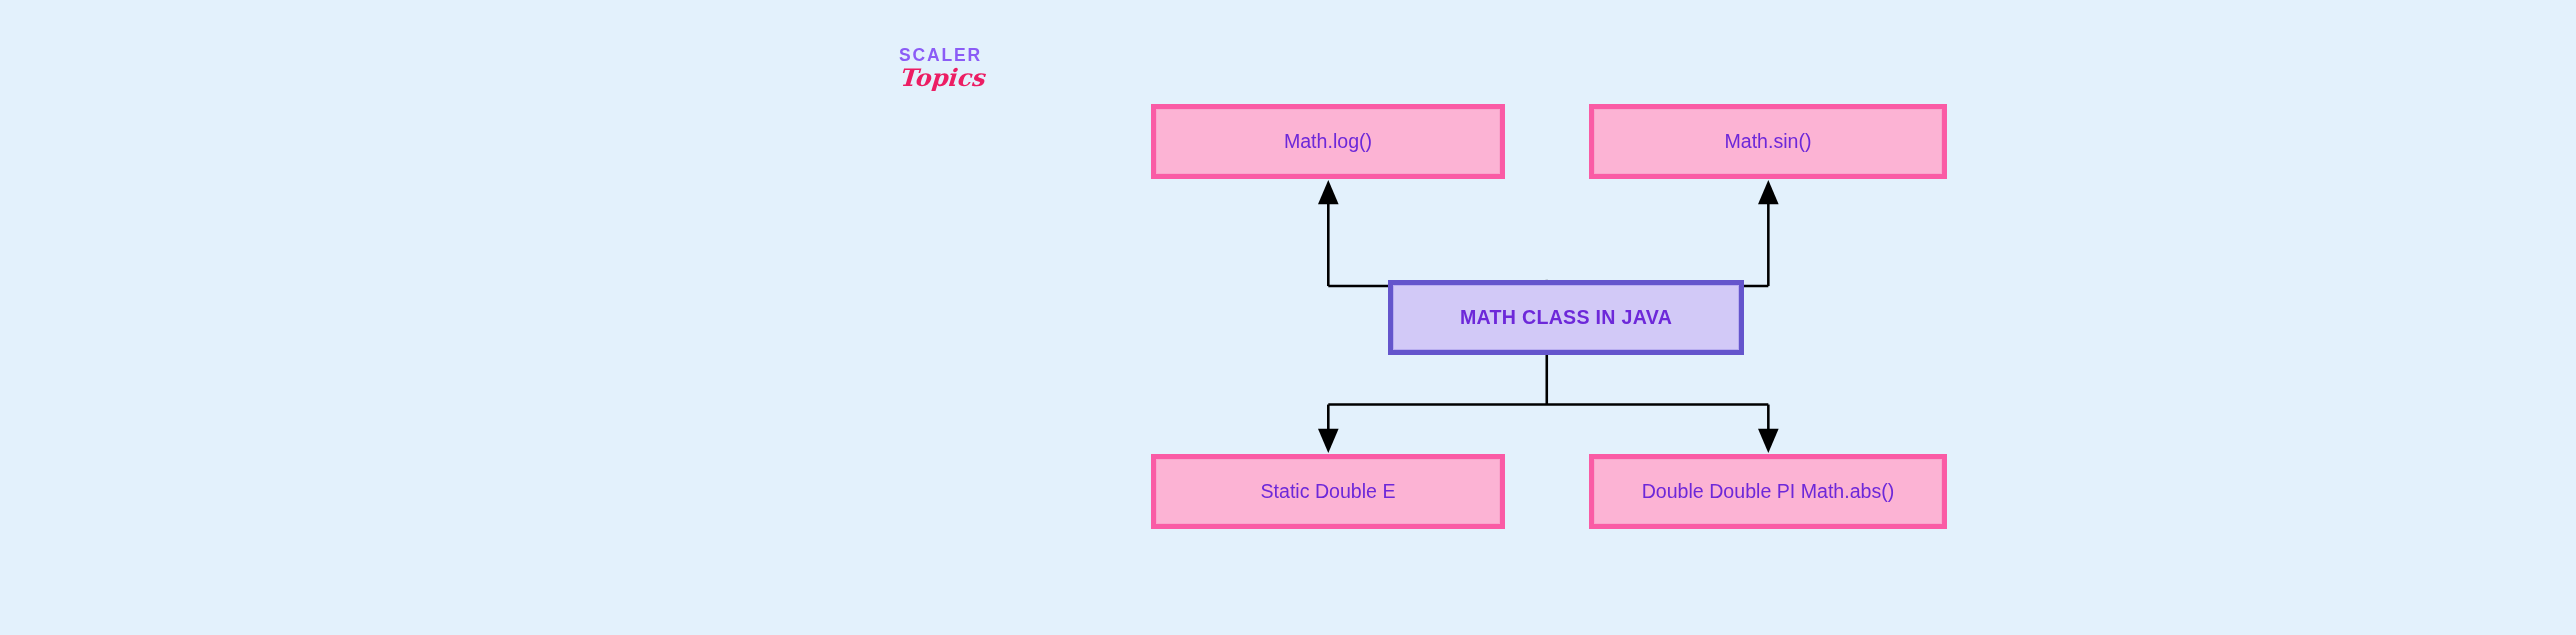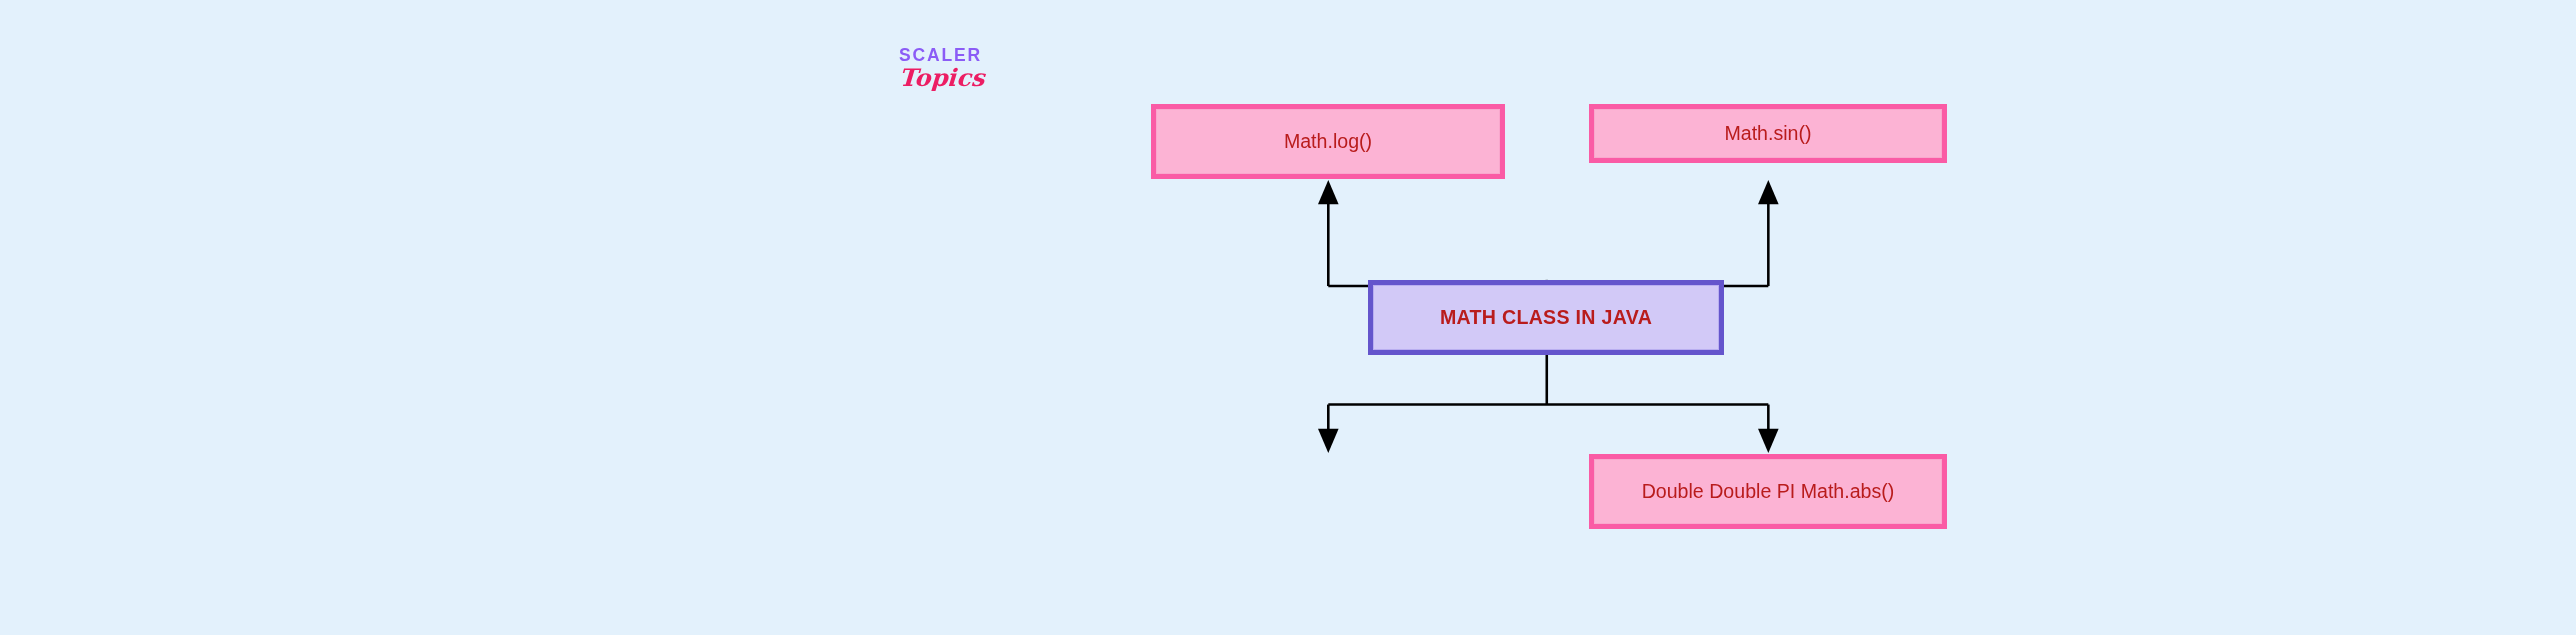--- a/index.html
+++ b/index.html
@@ -63,21 +63,21 @@
   .node {
     position: absolute;
     box-sizing: border-box;
     display: flex;
     align-items: center;
     justify-content: center;
     text-align: center;
   }
   .node .node-label {
     font-family: "Liberation Sans", sans-serif;
-    color: #b91c1c;
+    color: #6d28d9;
     line-height: 1.15;
     white-space: nowrap;
   }
 
   
   .node-pink {
     background: #fcb3d4;
     border: 5.7px solid #fa5ba5;
     outline: 0.5px solid #f9a7cd;
     outline-offset: -6.2px;
@@ -86,30 +86,31 @@
     font-size: 19.6px;
     font-weight: 400;
   }
 
   
   .node-purple {
     background: #d2c9f7;
     border: 5.7px solid #6455cc;
     outline: 0.5px solid #b9aef0;
     outline-offset: -6.2px;
+    margin-left: 20px;
   }
   .node-purple .node-label {
     font-size: 19.6px;
     font-weight: 700;
     letter-spacing: 0.3px;
   }
 
   
   #node-math-log   { left: 1151px; top: 104px;  width: 354px;  height: 75px; }
-  #node-math-sin   { left: 1589px; top: 104px;  width: 358px;  height: 59px; }
+  #node-math-sin   { left: 1589px; top: 104px;  width: 358px;  height: 75px; }
   #node-math-class { left: 1368px; top: 280px;  width: 356px;  height: 75px; }
   #node-static-e   { left: 1151px; top: 454px;  width: 354px;  height: 75px; }
   #node-static-pi  { left: 1589px; top: 454px;  width: 358px;  height: 75px; }
 
   
   #connectors {
     position: absolute;
     left: 0; top: 0;
     width: 3092px;
     height: 636px;
@@ -162,19 +163,22 @@
   </div>
 
   <div class="node node-pink" id="node-math-sin">
     <span class="node-label">Math.sin()</span>
   </div>
 
   <div class="node node-purple" id="node-math-class">
     <span class="node-label">MATH CLASS IN JAVA</span>
   </div>
 
+  <div class="node node-pink" id="node-static-e">
+    <span class="node-label">Static Double E</span>
+  </div>
 
   <div class="node node-pink" id="node-static-pi">
     <span class="node-label">Double Double PI Math.abs()</span>
   </div>
 
 </div>
 
 
 </body></html>

